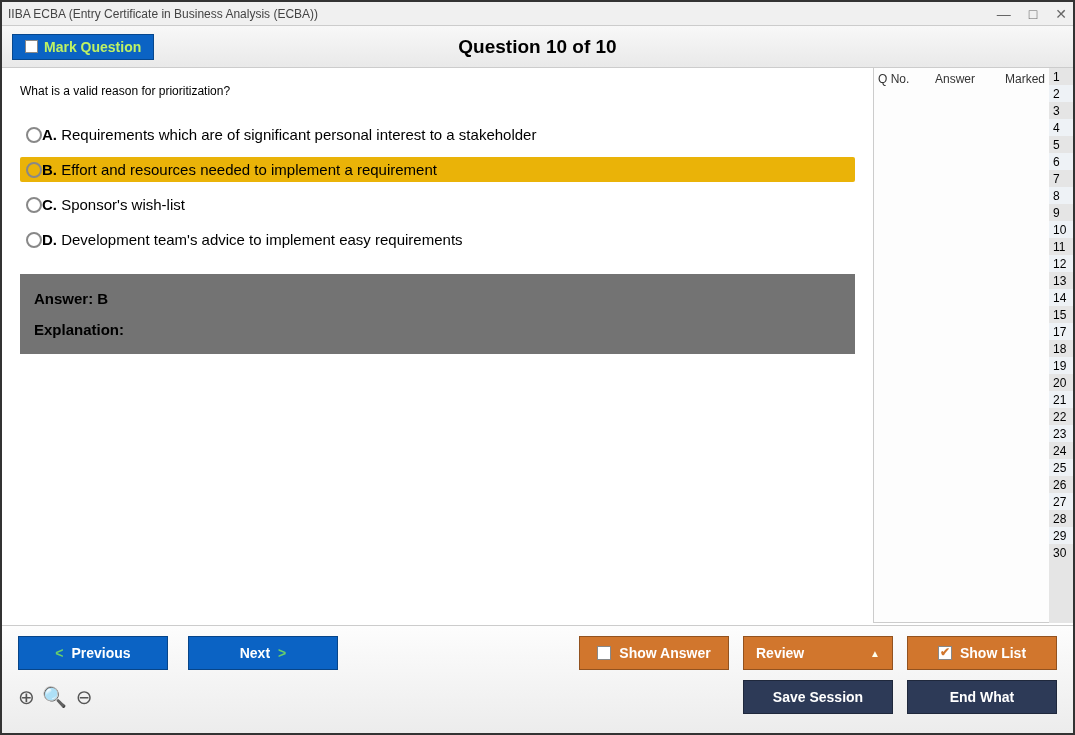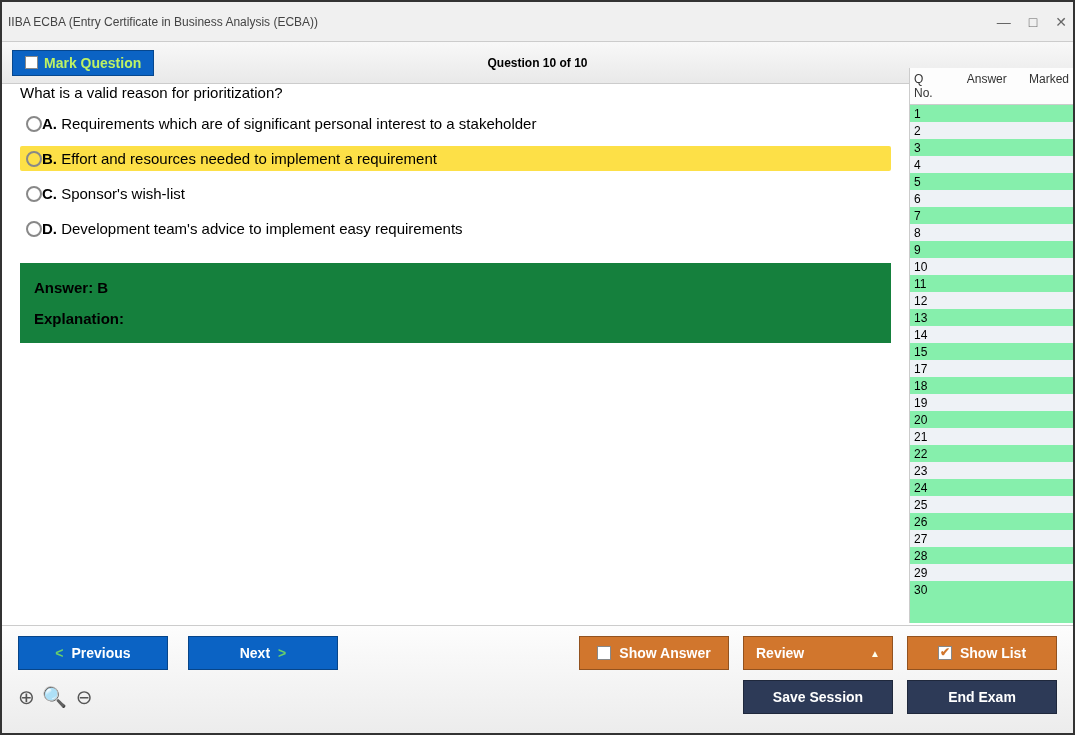--- a/index.html
+++ b/index.html
@@ -1,35 +1,35 @@
 <!DOCTYPE html>
 <html><head>
 <meta charset="utf-8">
 <style>
   *{box-sizing:border-box;margin:0;padding:0;font-family:Arial,Helvetica,sans-serif;}
   body{background:#fff;width:1075px;height:735px;border:2px solid #333;position:relative;overflow:hidden;}
-  .titlebar{height:40px;background:#f0f0f0;border-bottom:1px solid #ccc;display:flex;align-items:center;justify-content:space-between;padding:0 6px;font-size:12px;color:#444;}
+  .titlebar{height:24px;background:#f0f0f0;border-bottom:1px solid #ccc;display:flex;align-items:center;justify-content:space-between;padding:0 6px;font-size:12px;color:#444;}
   .titlebar-controls{display:flex;gap:18px;color:#666;font-size:14px;}
   .titlebar-controls span{cursor:default;}
   .topbar{height:42px;background:linear-gradient(#f8f8f8,#e9e9e9);border-bottom:1px solid #ccc;display:flex;align-items:center;padding:0 10px;position:relative;}
   .mark-btn{background:#0b63c4;color:#bef264;border:1px solid #06478e;font-weight:bold;font-size:14px;padding:4px 12px;display:flex;align-items:center;gap:6px;cursor:pointer;}
   .mark-btn .cb{width:13px;height:13px;background:#fff;border:1px solid #888;display:inline-block;}
-  .q-head{position:absolute;left:50%;transform:translateX(-50%);font-weight:bold;font-size:12px;}
+  .q-head{position:absolute;left:50%;transform:translateX(-50%);font-weight:bold;font-size:19px;}
   .middle{position:absolute;top:66px;left:0;right:0;bottom:110px;display:flex;}
   .content{flex:1;padding:16px 18px;overflow:auto;}
-  .question-text{font-size:15px;margin-bottom:10px;}
+  .question-text{font-size:12px;margin-bottom:24px;}
   .options{margin-bottom:22px;}
   .opt{display:flex;align-items:center;padding:4px 6px;font-size:15px;margin-bottom:10px;border-radius:2px;cursor:pointer;}
-  .opt.correct{background:#fde047;align-items:flex-end;}
+  .opt.correct{background:#eab308;align-items:flex-end;}
   .radio{width:16px;height:16px;border:2px solid #888;border-radius:50%;flex-shrink:0;}
   .opt .lbl b{font-weight:bold;}
-  .answer-box{background:#15803d;padding:16px 14px;font-size:15px;}
+  .answer-box{background:#737373;padding:16px 14px;font-size:15px;}
   .answer-box .ans-line{font-weight:bold;margin-bottom:14px;}
   .answer-box .exp-line{font-weight:bold;}
-  .sidepanel{width:164px;border-left:1px solid #ccc;display:flex;flex-direction:column;background:#86efac;}
+  .sidepanel{width:200px;border-left:1px solid #ccc;display:flex;background:#e5e5e5;}
   .sidehead{display:flex;font-size:12px;color:#333;border-bottom:1px solid #ccc;background:#fdfdfd;}
   .sidehead div{padding:4px 4px;}
   .sh-qno{width:42px;}
   .sh-ans{width:70px;margin-left:15px;}
   .sh-mark{flex:1;}
   .sidebody{flex:1;overflow-y:scroll;font-size:12px;}
   .srow{display:flex;height:17px;align-items:center;cursor:pointer;}
   .srow:nth-child(even){background:#eef2f6;}
   .srow div{padding:0 4px;}
   .sr-qno{width:42px;}
@@ -291,17 +291,17 @@
     <div class="zoom-row">
       <span>⊕</span>
       <span>🔍</span>
       <span>⊖</span>
     </div>
     <div class="row2-right">
       <div class="btn navy">
         <span>Save Session</span>
       </div>
       <div class="btn navy">
-        <span>End Exam</span>
+        <span>End What</span>
       </div>
     </div>
   </div>
 </div>
 
 </body></html>

